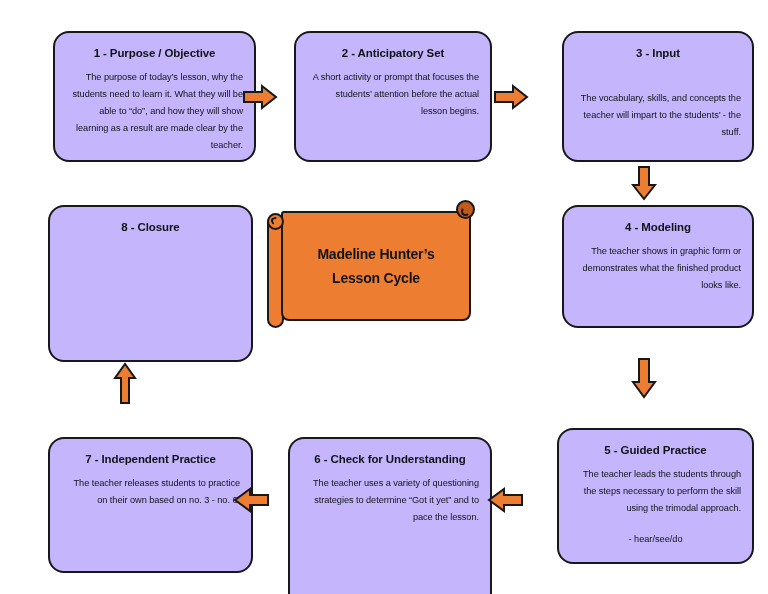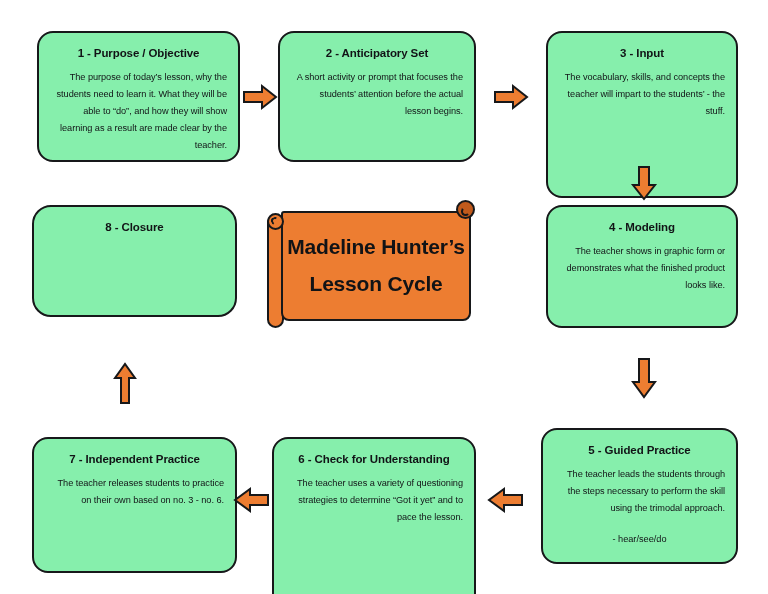--- a/index.html
+++ b/index.html
@@ -15,29 +15,30 @@
     position: relative;
     width: 768px;
     height: 594px;
     background: #ffffff;
     overflow: hidden;
   }
 
   
   .node {
     position: absolute;
-    background: #86efac;
+    background: #c4b5fd;
     border: 2.5px solid #17181a;
     border-radius: 16px;
     box-sizing: border-box;
     display: flex;
     flex-direction: column;
     align-items: center;
     padding: 13px 11px 10px 11px;
     color: #111316;
+    margin-left: 16px;
   }
   .node-title {
     font-size: 11.5px;
     font-weight: bold;
     line-height: 1.25;
     text-align: center;
     margin-bottom: 9px;
     letter-spacing: -0.1px;
     white-space: nowrap;
   }
@@ -50,26 +51,26 @@
   .node-body-extra {
     font-size: 9.2px;
     line-height: 1.85;
     text-align: center;
     margin-top: 14px;
   }
 
   
   #node-1 { left: 37px;  top: 31px;  width: 203px; height: 131px; }
   #node-2 { left: 278px; top: 31px;  width: 198px; height: 131px; }
-  #node-3 { left: 546px; top: 31px;  width: 192px; height: 167px; }
+  #node-3 { left: 546px; top: 31px;  width: 192px; height: 131px; gap: 21px; }
   #node-4 { left: 546px; top: 205px; width: 192px; height: 123px; }
   #node-5 { left: 541px; top: 428px; width: 197px; height: 136px; }
   #node-6 { left: 272px; top: 437px; width: 204px; height: 172px; }
   #node-7 { left: 32px;  top: 437px; width: 205px; height: 136px; }
-  #node-8 { left: 32px;  top: 205px; width: 205px; height: 112px; border-radius: 19px; }
+  #node-8 { left: 32px;  top: 205px; width: 205px; height: 157px; }
 
   
   #scroll-banner {
     position: absolute;
     left: 265px;
     top: 199px;
     width: 213px;
     height: 133px;
   }
   .scroll-body {
@@ -81,21 +82,21 @@
     background: #ED7D31;
     border: 2.5px solid #17181a;
     border-radius: 3px 3px 8px 8px;
     box-sizing: border-box;
     display: flex;
     flex-direction: column;
     align-items: center;
     justify-content: center;
   }
   .scroll-title {
-    font-size: 21px;
+    font-size: 14px;
     font-weight: bold;
     color: #111316;
     text-align: right;
     line-height: 1.75;
     letter-spacing: -0.2px;
   }
   
   .roll-left {
     position: absolute;
     left: 2px;

